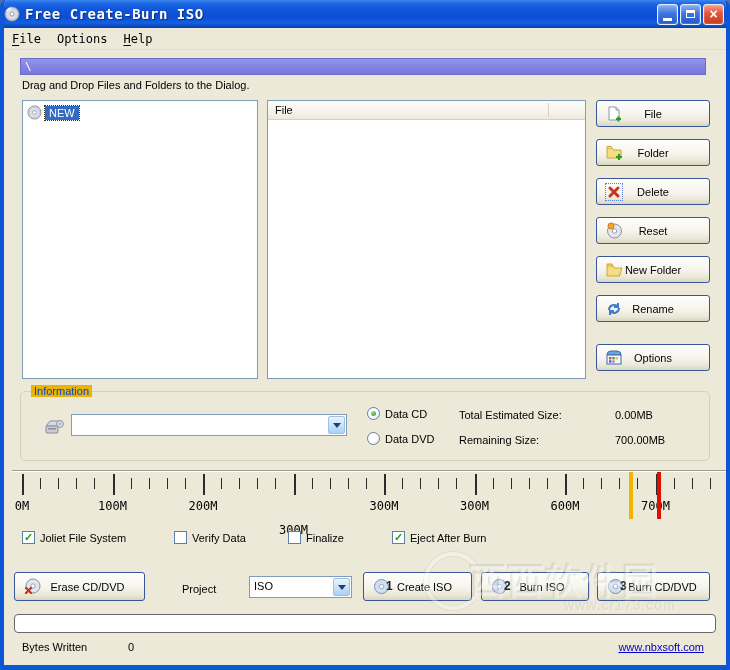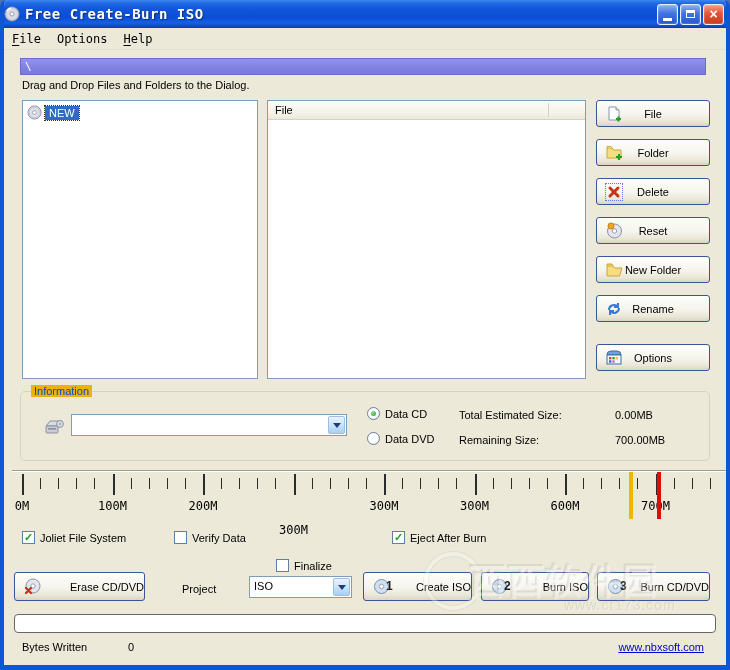--- a/index.html
+++ b/index.html
@@ -103,21 +103,21 @@
   
   .cb-row-item{position:absolute;top:531px;display:flex;align-items:center;gap:5px;}
   .checkbox{
     width:13px;height:13px;border:1px solid #5E7FA6;background:#fff;
     display:flex;align-items:center;justify-content:center;
     color:#21A521;font-weight:bold;font-size:11px;line-height:11px;
   }
   .checkbox .mark{display:none;margin-top:-1px;}
   .checkbox.on .mark{display:block;}
   
-  .action-btn{position:absolute;top:572px;height:29px;justify-content:flex-end;}
+  .action-btn{position:absolute;top:572px;height:29px;}
   .num-badge{position:absolute;left:22px;top:6px;font-weight:bold;font-size:12px;color:#222;}
   .proj-label{position:absolute;left:178px;top:583px;}
   .proj-combo{left:245px;top:576px;width:103px;}
   
   .progressbar{
     position:absolute;left:10px;top:614px;width:702px;height:19px;
     background:#fff;border:1px solid #686868;border-radius:4px;
   }
   .status-label{position:absolute;top:641px;}
   .weblink{position:absolute;top:641px;right:22px;color:#0000CC;text-decoration:underline;cursor:pointer;}
@@ -352,21 +352,21 @@
   <div class="cb-row-item" style="left:18px;">
     <span class="checkbox cb on">
         <span class="mark">✓</span>
       </span>
     <span>Joliet File System</span>
   </div>
   <div class="cb-row-item" style="left:170px;">
     <span class="checkbox cb"></span>
     <span>Verify Data</span>
   </div>
-  <div class="cb-row-item" style="left:272px;margin-top:28px;">
+  <div class="cb-row-item" style="left:284px;">
     <span class="checkbox cb"></span>
     <span>Finalize</span>
   </div>
   <div class="cb-row-item" style="left:388px;">
     <span class="checkbox cb on">
         <span class="mark">✓</span>
       </span>
     <span>Eject After Burn</span>
   </div>
 

